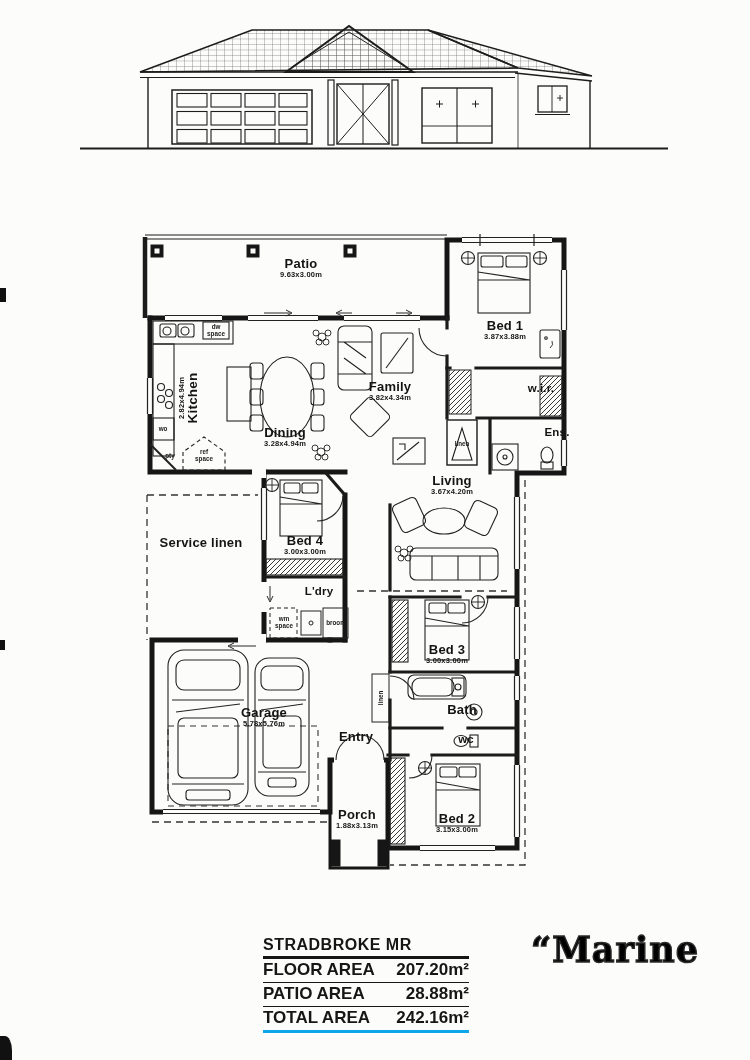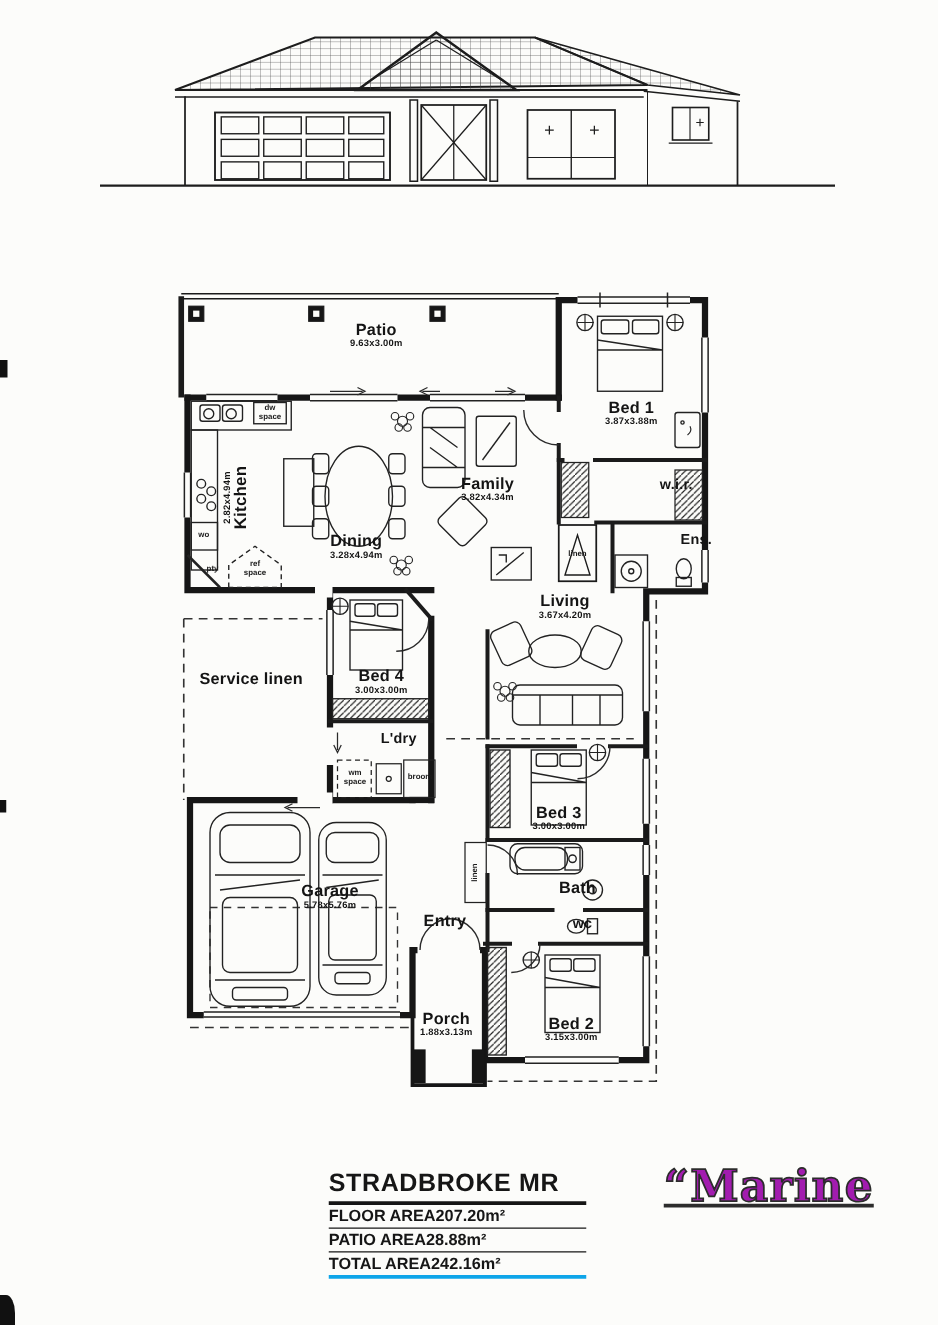--- a/index.html
+++ b/index.html
@@ -21,30 +21,30 @@
   .rlabel.vert{transform:translate(-50%,-50%) rotate(-90deg);}
   .rlabel.vert .rname{font-size:13.5px;}
   .fx{
     position:absolute;transform:translate(-50%,-50%);
     font-size:6.3px;font-weight:bold;text-align:center;line-height:1.1;
     color:#1b1b1b;white-space:normal;
   }
   .fx.vert{transform:translate(-50%,-50%) rotate(-90deg);white-space:nowrap;}
   
   .sumtable{position:absolute;left:263px;top:936px;width:206px;}
-  .sumtitle{font-size:20px;font-weight:bold;letter-spacing:.5px;border-bottom:3px solid #151515;padding-bottom:2px;}
-  .srow{display:flex;justify-content:flex-start;font-size:13px;font-weight:bold;
+  .sumtitle{font-size:16px;font-weight:bold;letter-spacing:.5px;border-bottom:3px solid #151515;padding-bottom:2px;}
+  .srow{display:flex;justify-content:space-between;font-size:17px;font-weight:bold;
         padding:1px 0 2px 0;border-bottom:1.6px solid #161616;}
   .srow.last{border-bottom:3px solid #0ea5e9;}
   .srow .v{text-align:right;}
   
   .brand{
     position:absolute;left:531px;top:924px;width:200px;
     font-family:"DejaVu Serif", serif;font-weight:bold;font-size:35px;line-height:51px;
-    color:#a21caf;-webkit-text-stroke:1.4px #2c2c2c;letter-spacing:1px;text-decoration:underline;
+    color:#000000;-webkit-text-stroke:1.4px #2c2c2c;letter-spacing:1px;
   }
   .brand span{display:block;}
   
   .art{position:absolute;background:#111;}
 </style>
 </head>
 <body>
 
 <div class="abs" style="left:0;top:0">
 <svg width="750" height="170" viewBox="0 0 750 170">

